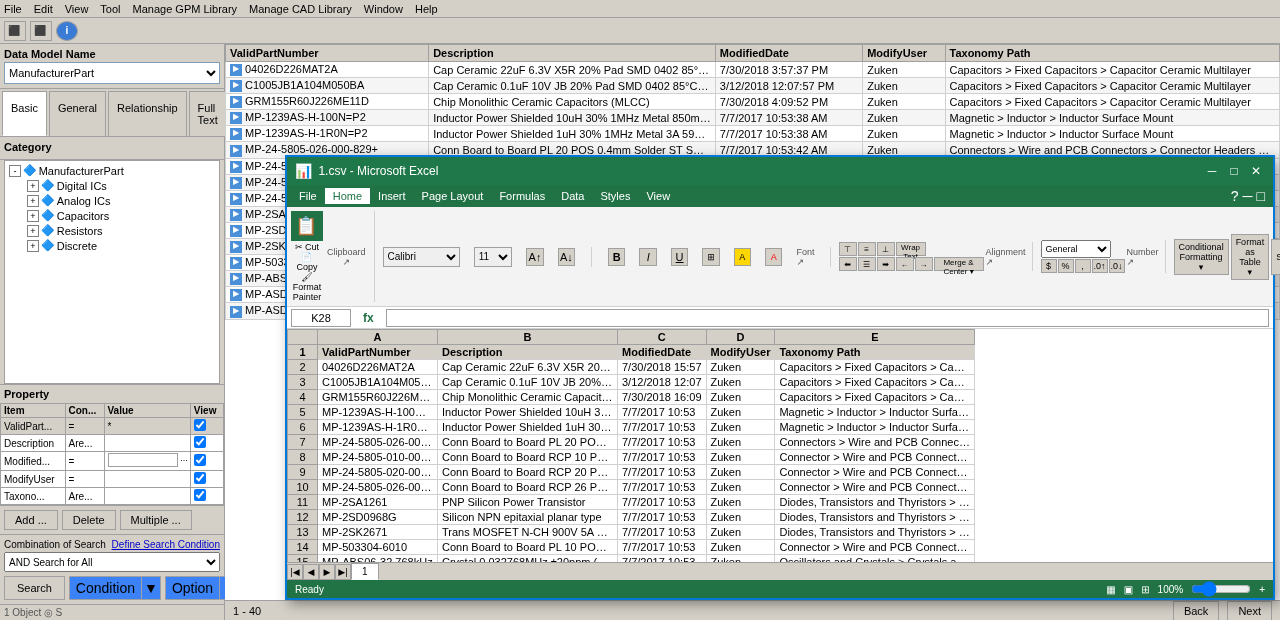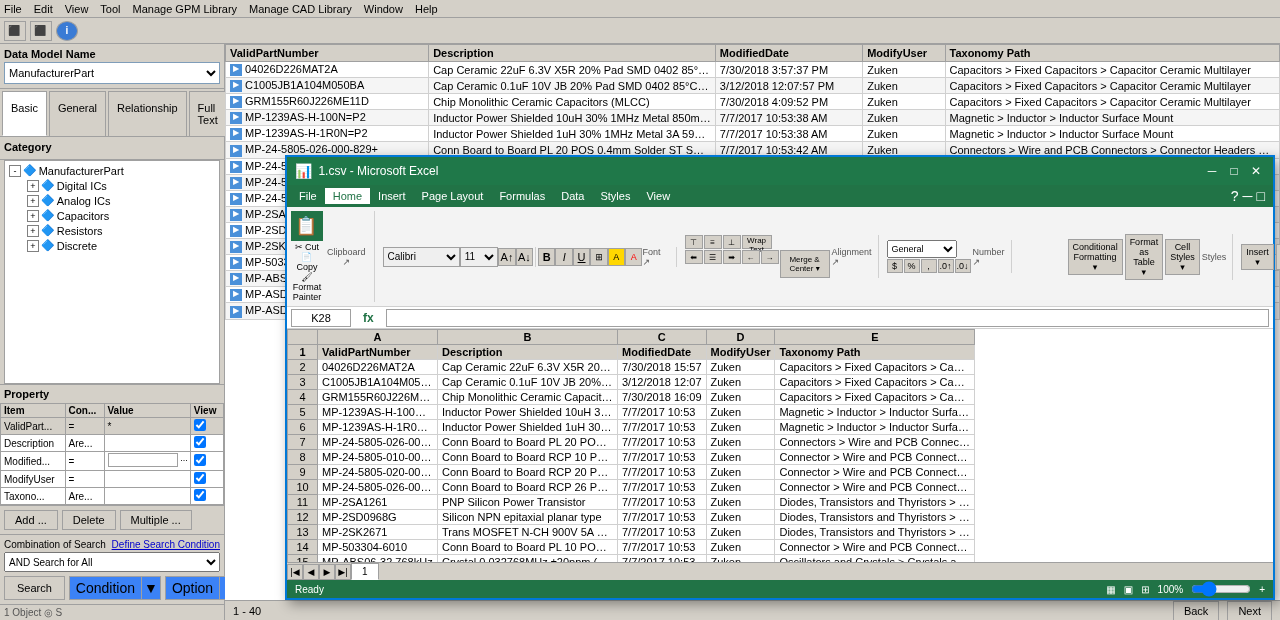--- a/index.html
+++ b/index.html
@@ -432,21 +432,21 @@
           <div style="display:flex;gap:1px;">
             <button style="font-size:9px;border:none;background:transparent;cursor:pointer;">📄 Copy</button>
           </div>
           <div>
             <button style="font-size:9px;border:none;background:transparent;cursor:pointer;">🖌 Format Painter</button>
           </div>
         </div>
         <div style="font-size:9px;text-align:center;color:#555;">Clipboard ↗</div>
       </div>
 
-      <div style="display:flex;align-items:center;gap:0;border-right:1px solid #d0d0d0;padding-right:6px;margin-right:4px;">
+      <div style="display:flex;align-items:center;gap:14px;border-right:1px solid #d0d0d0;padding-right:6px;margin-right:4px;">
         <select class="font-select" style="width:80px;">
           <option>Calibri</option>
         </select>
         <select class="font-size-select">
           <option>11</option>
         </select>
         <button style="width:18px;height:18px;font-size:11px;border:1px solid #a0a0a0;cursor:pointer;background:#d4d0c8;">A↑</button>
         <button style="width:18px;height:18px;font-size:11px;border:1px solid #a0a0a0;cursor:pointer;background:#d4d0c8;">A↓</button>
         <div style="width:1px;height:20px;background:#d0d0d0;margin:0 2px;"></div>
         <button style="width:18px;height:18px;font-weight:bold;font-size:11px;border:1px solid #a0a0a0;cursor:pointer;background:#d4d0c8;">B</button>
@@ -465,21 +465,21 @@
             <button style="width:18px;height:14px;font-size:8px;border:1px solid #a0a0a0;cursor:pointer;background:#d4d0c8;">≡</button>
             <button style="width:18px;height:14px;font-size:8px;border:1px solid #a0a0a0;cursor:pointer;background:#d4d0c8;">⊥</button>
             <button style="width:30px;height:14px;font-size:8px;border:1px solid #a0a0a0;cursor:pointer;background:#d4d0c8;">Wrap Text</button>
           </div>
           <div style="display:flex;gap:1px;">
             <button style="width:18px;height:14px;font-size:8px;border:1px solid #a0a0a0;cursor:pointer;background:#d4d0c8;">⬅</button>
             <button style="width:18px;height:14px;font-size:8px;border:1px solid #a0a0a0;cursor:pointer;background:#d4d0c8;">☰</button>
             <button style="width:18px;height:14px;font-size:8px;border:1px solid #a0a0a0;cursor:pointer;background:#d4d0c8;">➡</button>
             <button style="width:18px;height:14px;font-size:8px;border:1px solid #a0a0a0;cursor:pointer;background:#d4d0c8;">←</button>
             <button style="width:18px;height:14px;font-size:8px;border:1px solid #a0a0a0;cursor:pointer;background:#d4d0c8;">→</button>
-            <button style="width:50px;height:28px;font-size:8px;border:1px solid #a0a0a0;cursor:pointer;background:#d4d0c8;">Merge &amp; Center ▾</button>
+            <button style="width:50px;height:14px;font-size:8px;border:1px solid #a0a0a0;cursor:pointer;background:#d4d0c8;">Merge &amp; Center ▾</button>
           </div>
         </div>
         <div style="font-size:9px;color:#555;">Alignment ↗</div>
       </div>
 
       <div style="display:flex;align-items:center;gap:2px;border-right:1px solid #d0d0d0;padding-right:6px;margin-right:4px;">
         <div style="display:flex;flex-direction:column;gap:1px;">
           <select style="width:70px;height:18px;font-size:9px;">
             <option>General</option>
           </select>
@@ -488,21 +488,21 @@
             <button style="width:16px;height:14px;font-size:9px;border:1px solid #a0a0a0;cursor:pointer;background:#d4d0c8;">%</button>
             <button style="width:16px;height:14px;font-size:9px;border:1px solid #a0a0a0;cursor:pointer;background:#d4d0c8;">,</button>
             <button style="width:16px;height:14px;font-size:9px;border:1px solid #a0a0a0;cursor:pointer;background:#d4d0c8;">.0↑</button>
             <button style="width:16px;height:14px;font-size:9px;border:1px solid #a0a0a0;cursor:pointer;background:#d4d0c8;">.0↓</button>
           </div>
         </div>
         <div style="font-size:9px;color:#555;">Number ↗</div>
       </div>
 
       <div style="display:flex;align-items:center;gap:2px;border-right:1px solid #d0d0d0;padding-right:6px;margin-right:4px;font-size:10px;">
-        <button style="padding:2px 4px;font-size:9px;border:1px solid #a0a0a0;cursor:pointer;background:#d4d0c8;margin-left:48px;">Conditional Formatting ▾</button>
+        <button style="padding:2px 4px;font-size:9px;border:1px solid #a0a0a0;cursor:pointer;background:#d4d0c8;">Conditional Formatting ▾</button>
         <button style="padding:2px 4px;font-size:9px;border:1px solid #a0a0a0;cursor:pointer;background:#d4d0c8;">Format as Table ▾</button>
         <button style="padding:2px 4px;font-size:9px;border:1px solid #a0a0a0;cursor:pointer;background:#d4d0c8;">Cell Styles ▾</button>
         <div style="font-size:9px;color:#555;">Styles</div>
       </div>
 
       <div style="display:flex;align-items:center;gap:2px;border-right:1px solid #d0d0d0;padding-right:6px;margin-right:4px;font-size:10px;">
         <button style="padding:2px 4px;font-size:9px;border:1px solid #a0a0a0;cursor:pointer;background:#d4d0c8;">Insert ▾</button>
         <button style="padding:2px 4px;font-size:9px;border:1px solid #a0a0a0;cursor:pointer;background:#d4d0c8;">Delete ▾</button>
 
       </div>

